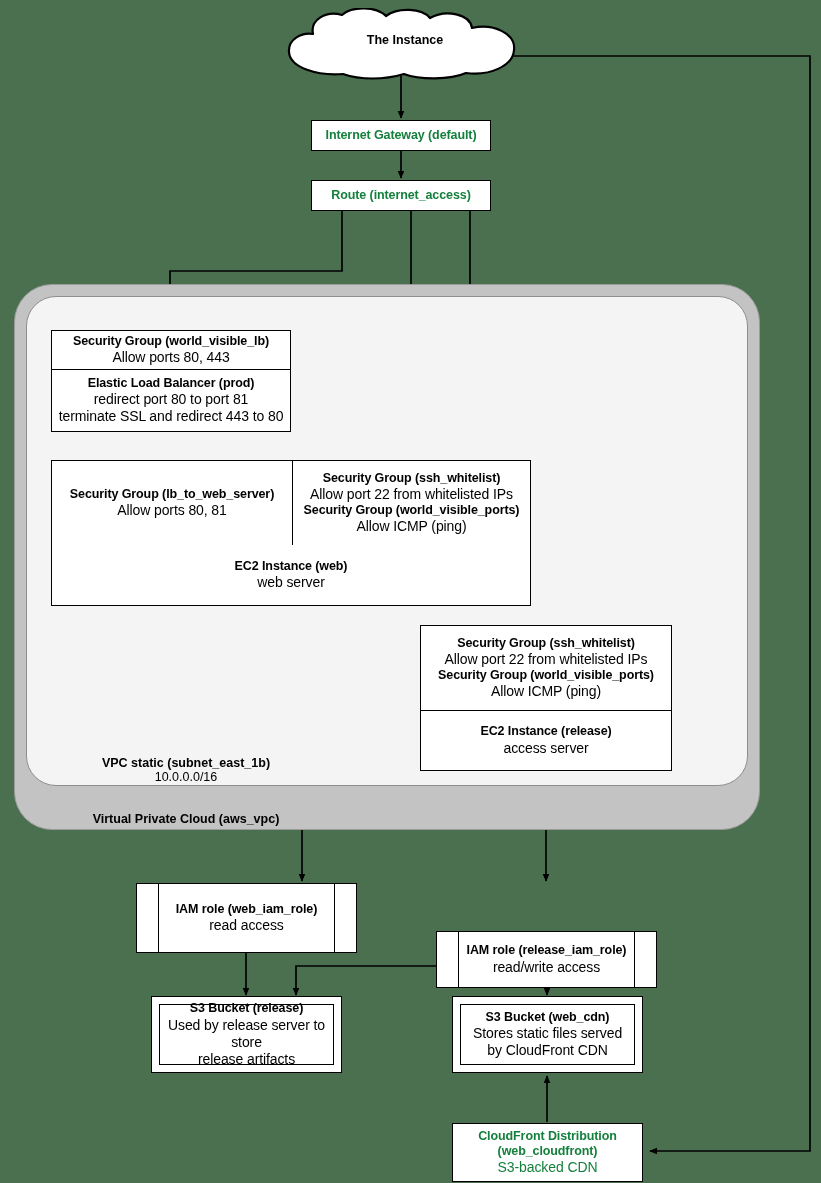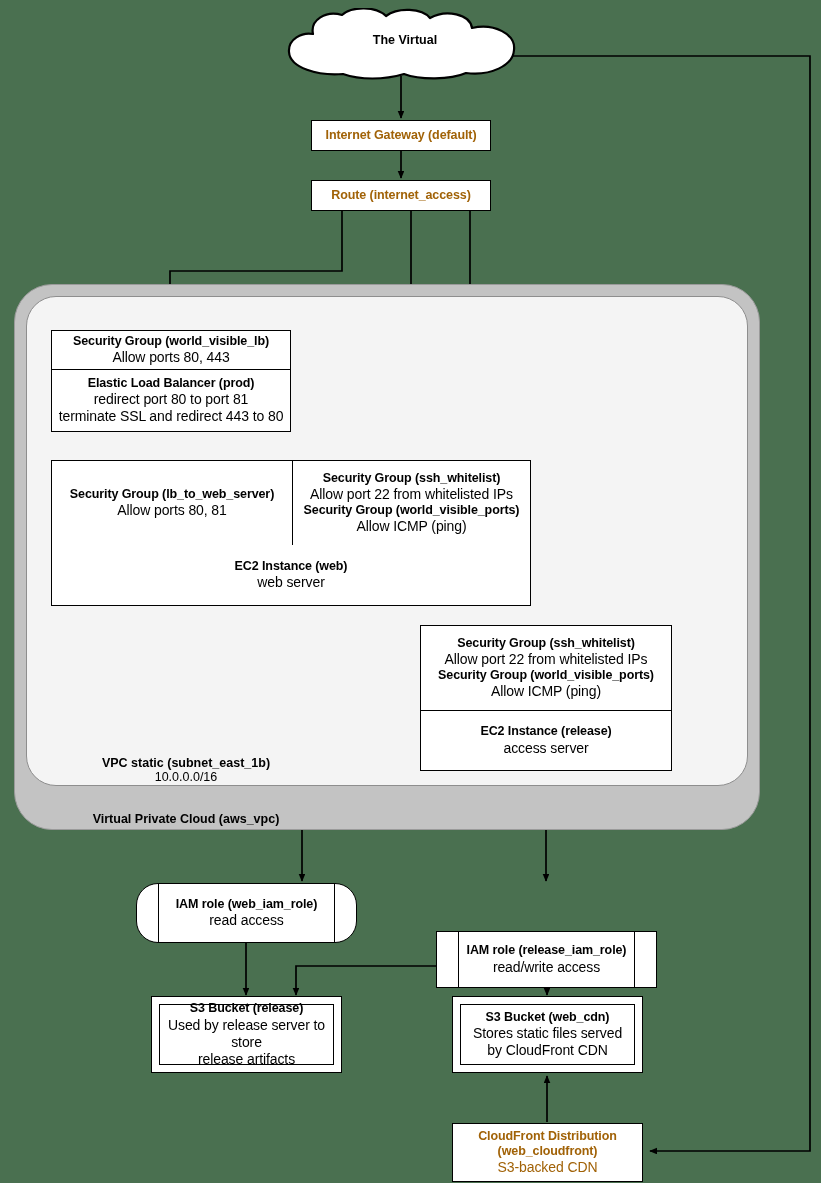--- a/index.html
+++ b/index.html
@@ -25,21 +25,21 @@
   .node {
     position: absolute;
     box-sizing: border-box;
     background: #ffffff;
     border: 1.6px solid #000000;
     display: flex;
     flex-direction: column;
     justify-content: center;
     align-items: center;
     text-align: center;
-    color: #a16207;
+    color: #15803d;
     line-height: 1.22;
     z-index: 5;
   }
   .ttl {
     font-weight: bold;
     font-size: 12.5px;
     letter-spacing: -0.1px;
   }
   .sub {
     font-weight: normal;
@@ -201,21 +201,21 @@
     </g>
   </svg>
 
   <div id="cloud-wrap">
     <svg width="250" height="72" viewBox="0 0 250 72" xmlns="http://www.w3.org/2000/svg">
       <path d="M63,66 C38,68 10,60 9,44 C8,31 22,24 33,26 C30,12 46,2 62,7
                C72,-2 96,-2 106,8 C118,-1 142,0 150,10 C166,1 190,6 192,20
                C214,15 236,26 234,42 C233,58 210,68 186,65 C170,72 140,72 124,66
                C104,72 80,72 63,66 Z" fill="#ffffff" stroke="#000000" stroke-width="2.2" stroke-linejoin="round"></path>
     </svg>
-    <div class="cloud-label">The Virtual</div>
+    <div class="cloud-label">The Instance</div>
   </div>
 
   <div class="node" style="left:311px; top:120px; width:180px; height:31px;">
     <div class="ttl">Internet Gateway (default)</div>
   </div>
 
   <div class="node" style="left:311px; top:180px; width:180px; height:31px;">
     <div class="ttl">Route (internet_access)</div>
   </div>
 
@@ -265,21 +265,21 @@
       <div class="sub">Allow port 22 from whitelisted IPs</div>
       <div class="ttl">Security Group (world_visible_ports)</div>
       <div class="sub">Allow ICMP (ping)</div>
     </div>
     <div class="cell" style="flex:1;">
       <div class="ttl">EC2 Instance (release)</div>
       <div class="sub">access server</div>
     </div>
   </div>
 
-  <div class="iam" style="left:136px; top:883px; width:221px; height:60px;border-radius:22px;">
+  <div class="iam" style="left:136px; top:883px; width:221px; height:70px;">
     <div class="bar left"></div>
     <div class="body">
       <div class="ttl">IAM role (web_iam_role)</div>
       <div class="sub">read access</div>
     </div>
     <div class="bar right"></div>
   </div>
 
   <div class="iam" style="left:436px; top:931px; width:221px; height:57px;">
     <div class="bar left"></div>

